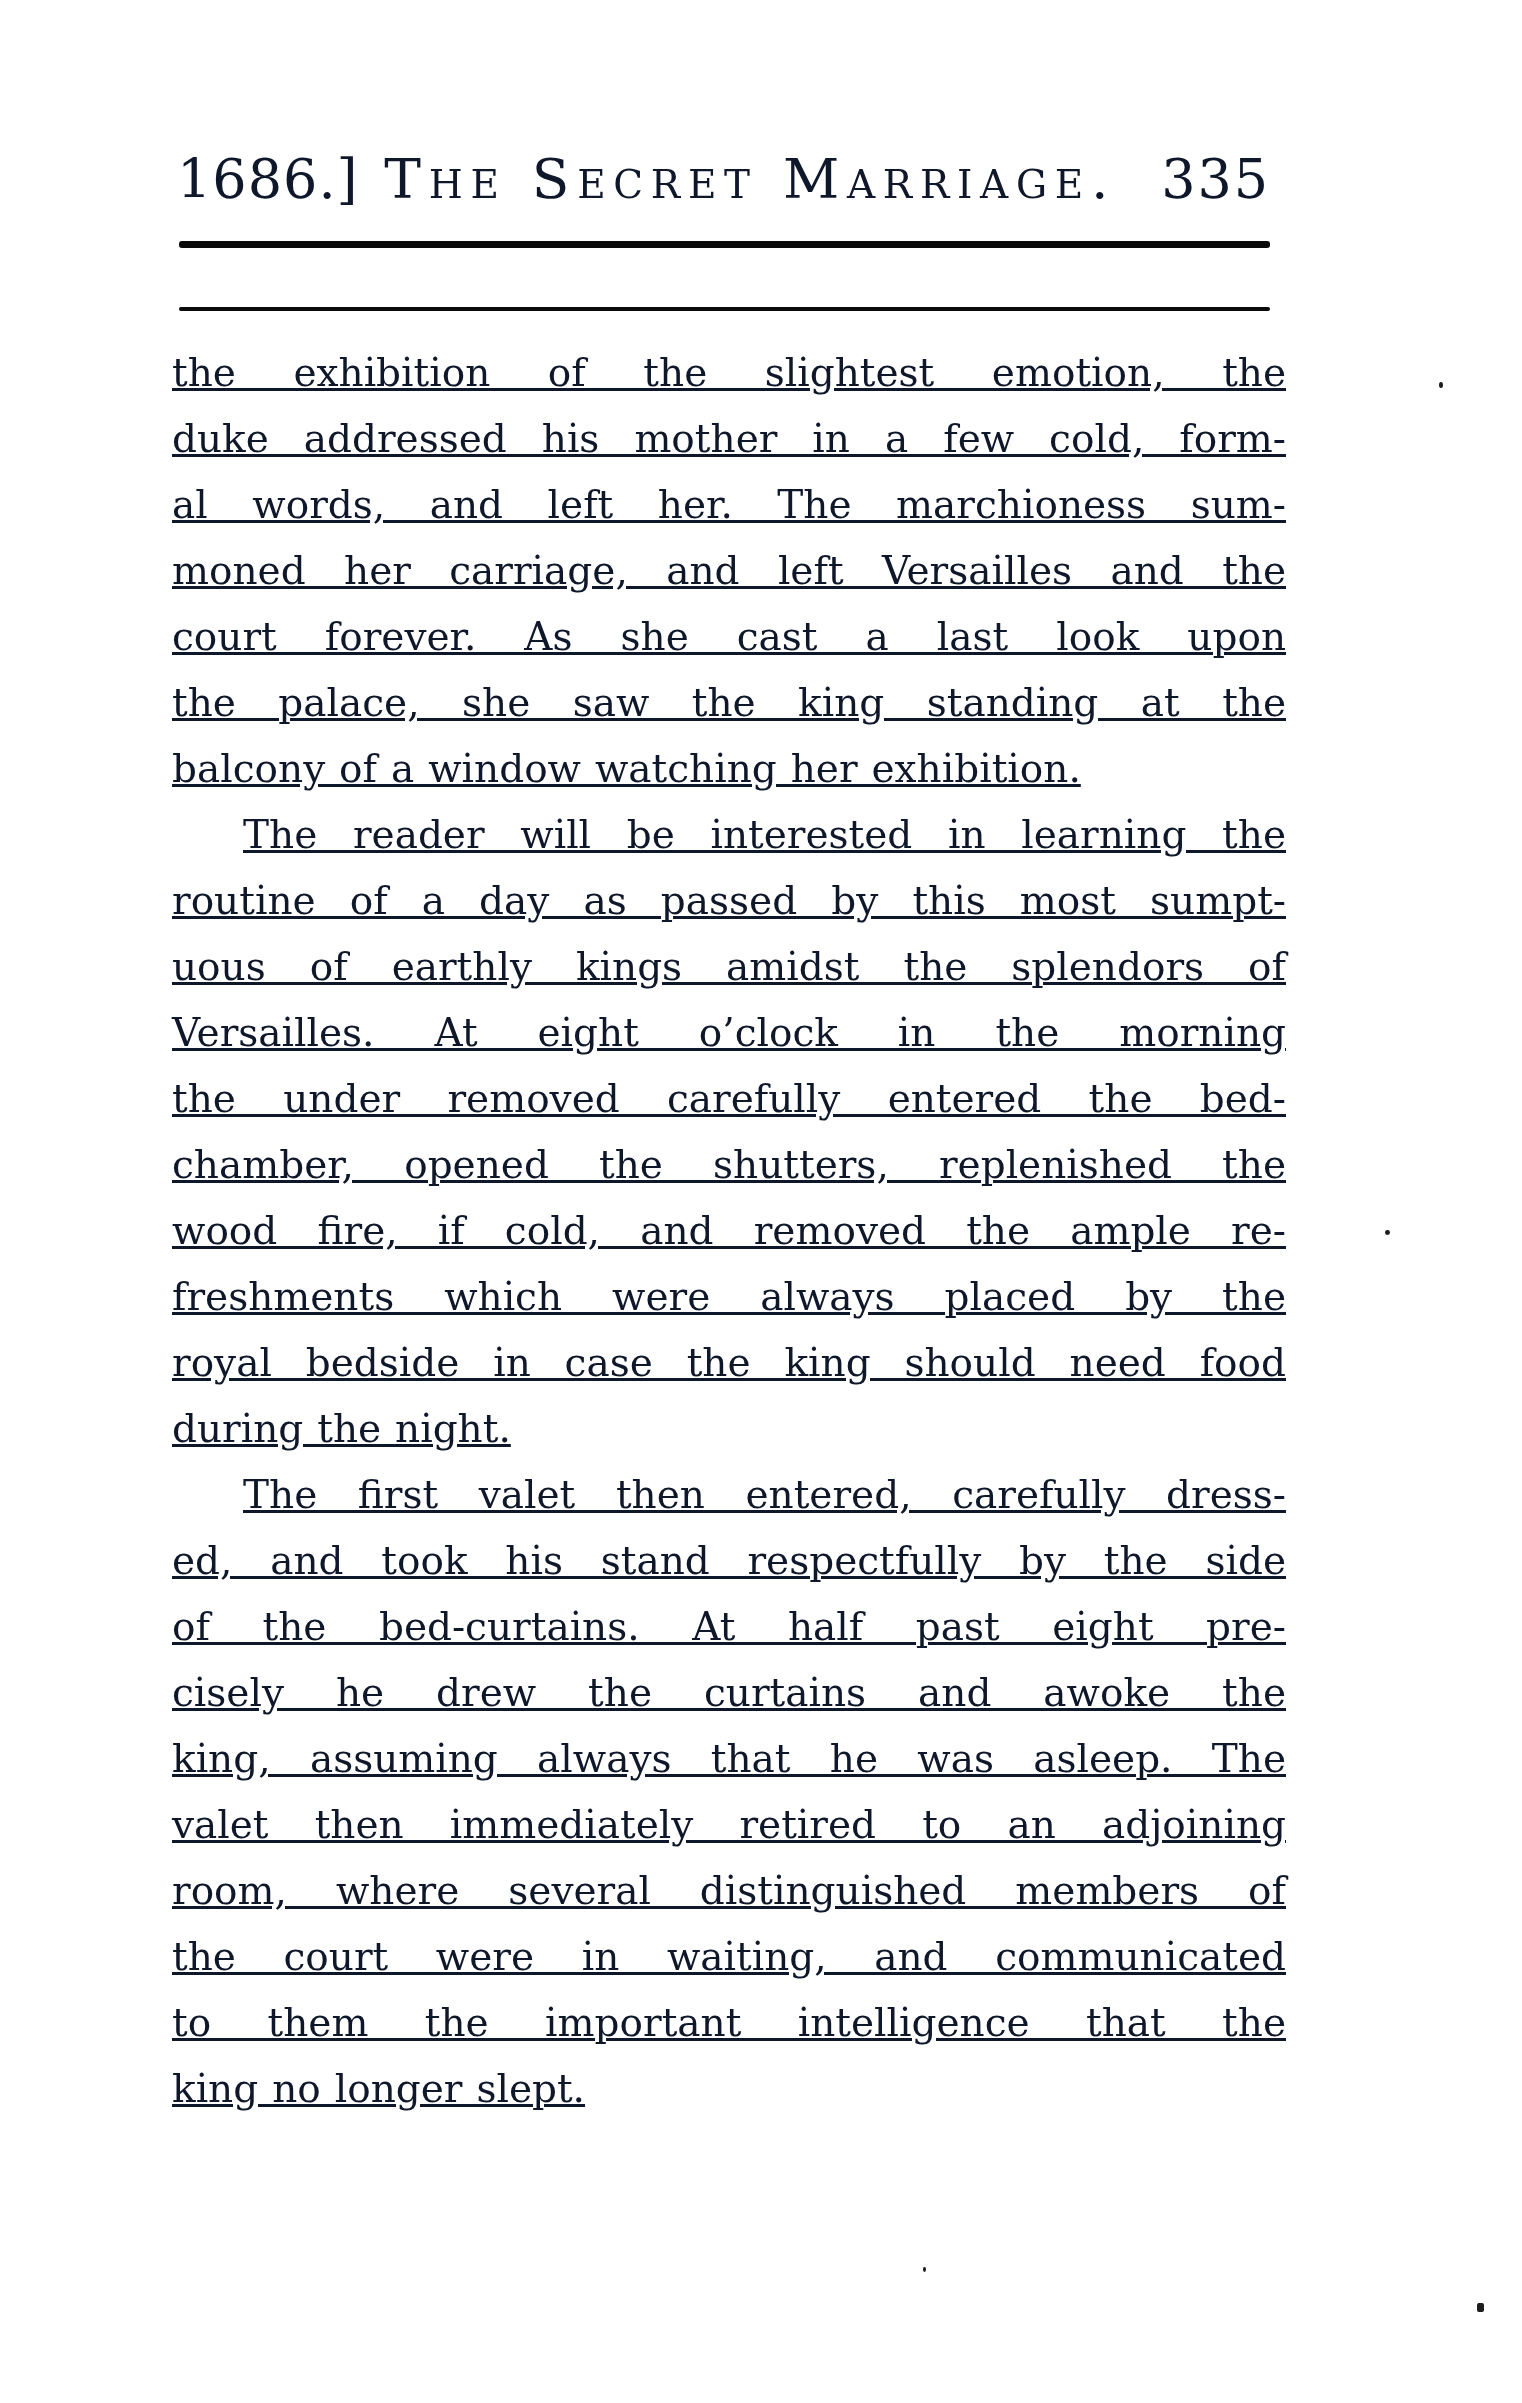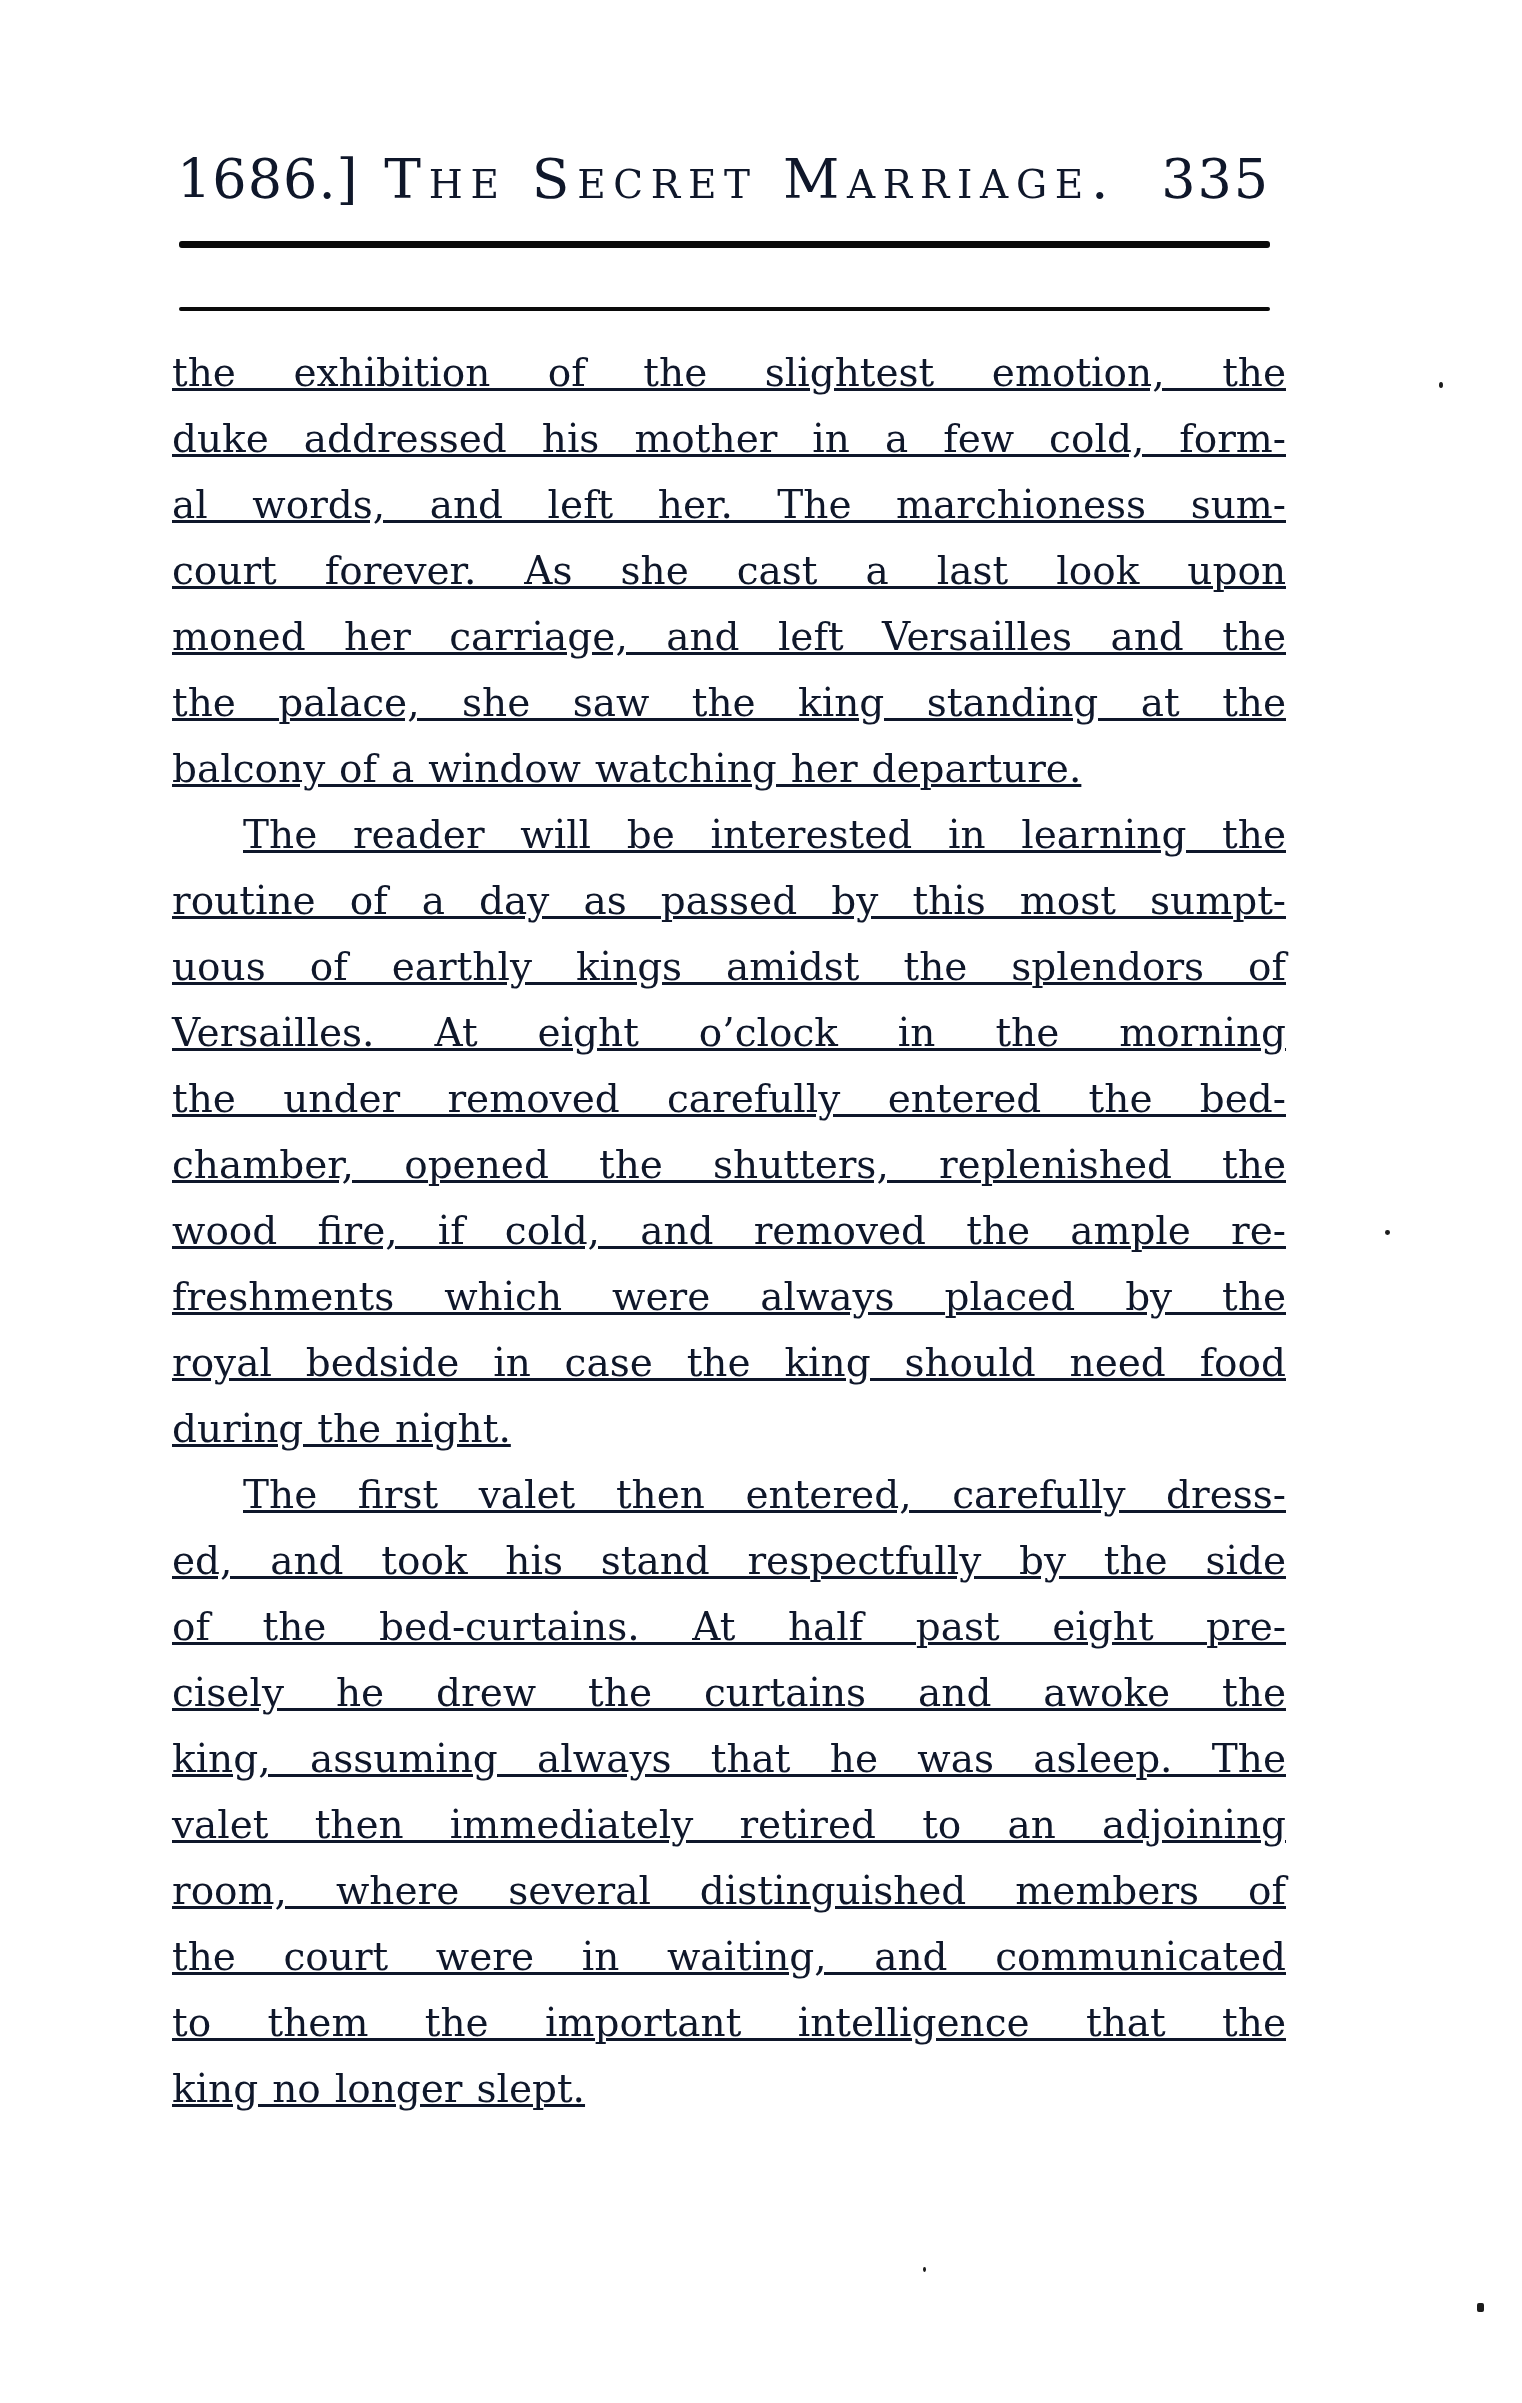--- a/index.html
+++ b/index.html
@@ -111,24 +111,24 @@
 
   <div class="rule rule-top"></div>
 
 
   <div class="rule rule-bottom"></div>
 
   <main class="body-text" id="body-text">
       <div class="line">the exhibition of the slightest emotion, the</div>
       <div class="line">duke addressed his mother in a few cold, form-</div>
       <div class="line">al words, and left her. The marchioness sum-</div>
+      <div class="line">moned her carriage, and left Versailles and the</div>
       <div class="line">court forever. As she cast a last look upon</div>
-      <div class="line">moned her carriage, and left Versailles and the</div>
       <div class="line">the palace, she saw the king standing at the</div>
-      <div class="line end">balcony of a window watching her departure.</div>
+      <div class="line end">balcony of a window watching her exhibition.</div>
       <div class="line indent">The reader will be interested in learning the</div>
       <div class="line">routine of a day as passed by this most sumpt-</div>
       <div class="line">uous of earthly kings amidst the splendors of</div>
       <div class="line">Versailles. At eight o’clock in the morning</div>
       <div class="line">the under removed carefully entered the bed-</div>
       <div class="line">chamber, opened the shutters, replenished the</div>
       <div class="line">wood fire, if cold, and removed the ample re-</div>
       <div class="line">freshments which were always placed by the</div>
       <div class="line">royal bedside in case the king should need food</div>
       <div class="line end">during the night.</div>

